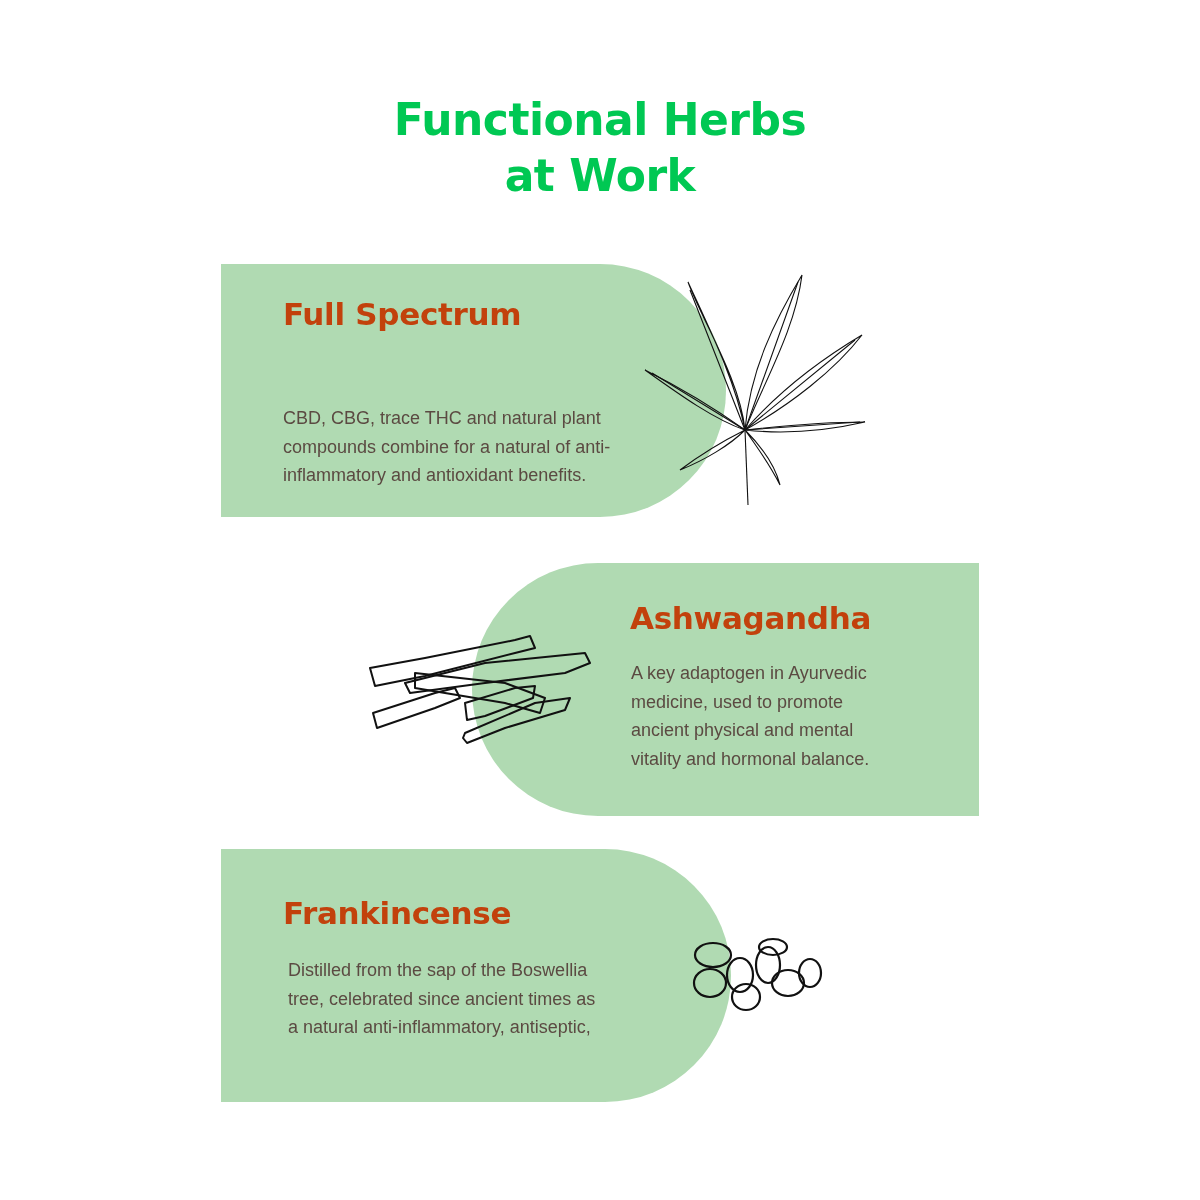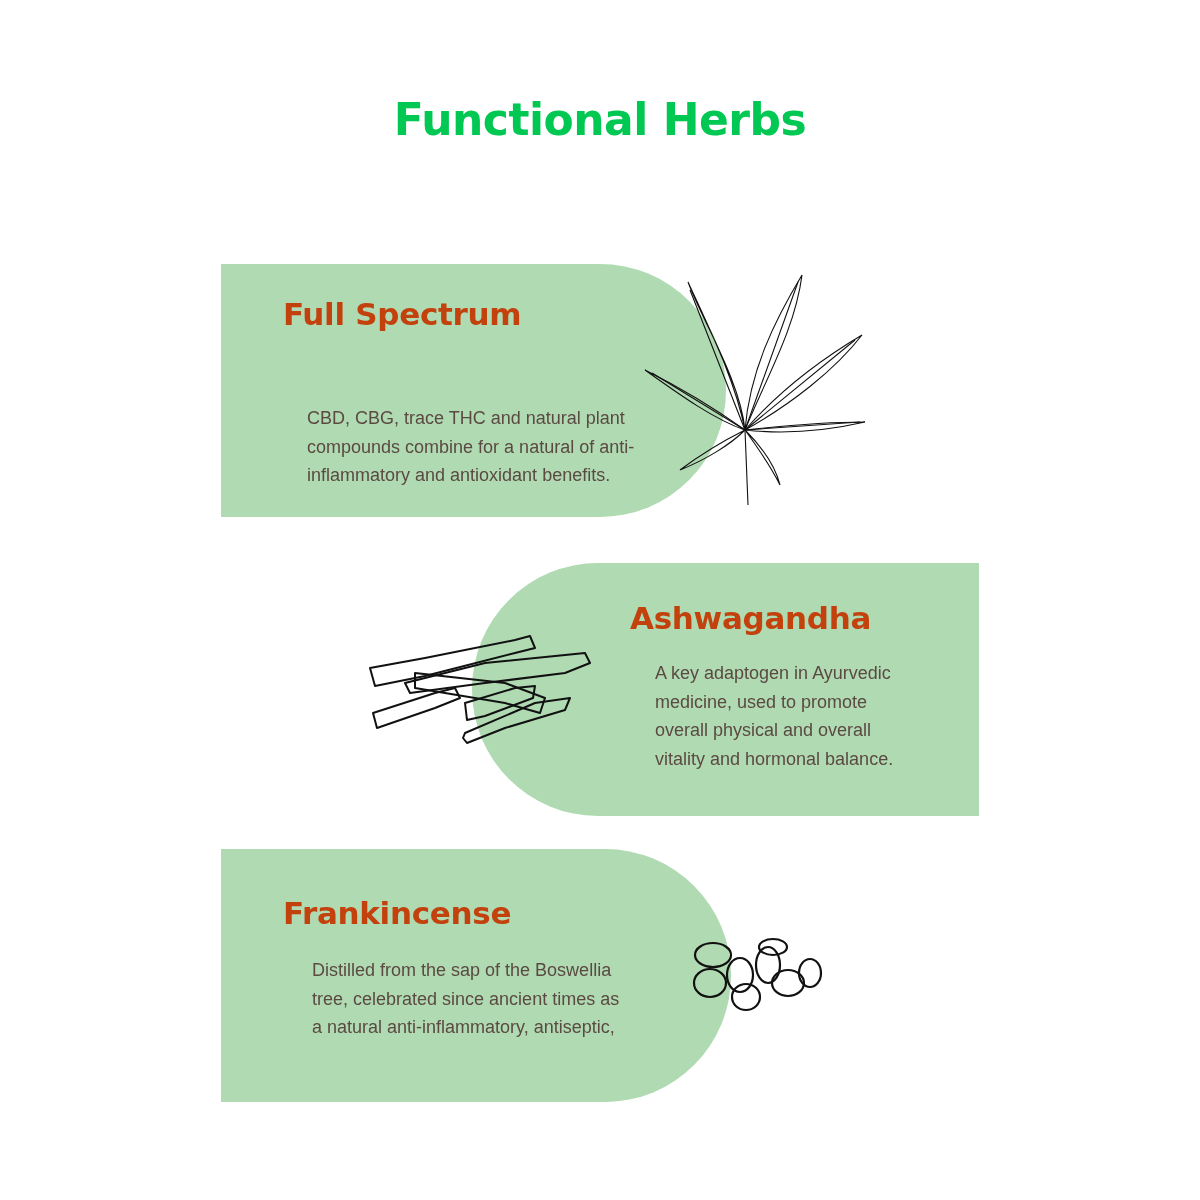--- a/index.html
+++ b/index.html
@@ -3,28 +3,29 @@
 <meta charset="utf-8">
 <style>
   html, body { margin:0; padding:0; background:#ffffff; }
   body { width:1200px; height:1200px; position:relative; overflow:hidden; font-family:"Liberation Sans", sans-serif; }
   .title { position:absolute; left:0; width:1200px; top:92px; text-align:center; color:#00c853; font-family:"DejaVu Sans", sans-serif; font-weight:bold; font-size:44px; line-height:56px; letter-spacing:-0.5px; }
   .card { position:absolute; background:#b0dab2; }
   .c1 { left:221px; top:264px; width:505px; height:253px; border-radius:0 126px 126px 0 / 0 126px 126px 0; border-top-right-radius:126px 126px; }
   .c2 { left:472px; top:563px; width:507px; height:253px; border-radius:126px 0 0 126px; }
   .c3 { left:221px; top:849px; width:510px; height:253px; border-radius:0 126px 126px 0; }
   .h { position:absolute; color:#c2410c; font-family:"DejaVu Sans", sans-serif; font-weight:bold; font-size:31px; line-height:48px; letter-spacing:-0.3px; }
-  .p { position:absolute; color:#5b4a42; font-family:"Liberation Sans", sans-serif; font-size:18px; line-height:28.5px;margin-left:24px; }
+  .p { position:absolute; color:#5b4a42; font-family:"Liberation Sans", sans-serif; font-size:18px; line-height:28.5px; }
   svg.ill { position:absolute; overflow:visible; }
 </style>
 </head>
 <body>
 
 <div class="title">
   <div>Functional Herbs</div>
+  <div>at Work</div>
 </div>
 
 <div class="card c1"></div>
 <div class="h" style="left:283px; top:290px;">
   <div>Full Spectrum</div>
 </div>
 <div class="p" style="left:283px; top:404px;">
   <div>CBD, CBG, trace THC and natural plant</div>
   <div>compounds combine for a natural of anti-</div>
   <div>inflammatory and antioxidant benefits.</div>
@@ -41,21 +42,21 @@
     <path d="M105 160 C120 175 135 195 140 215 C130 195 118 178 105 160 Z"></path>
     <path d="M105 160 L50 20 M105 160 L158 12 M105 160 L215 70 M105 160 L220 152 M105 160 L12 103"></path>
   </g>
 </svg>
 
 <div class="card c2"></div>
 <div class="h" style="left:630px; top:594px;">Ashwagandha</div>
 <div class="p" style="left:631px; top:659px;">
   <div>A key adaptogen in Ayurvedic</div>
   <div>medicine, used to promote</div>
-  <div>overall physical and overall</div>
+  <div>ancient physical and mental</div>
   <div>vitality and hormonal balance.</div>
 </div>
 <svg class="ill" style="left:365px; top:628px;" width="230" height="120" viewBox="0 0 230 120">
   <g fill="none" stroke="#111" stroke-width="2" stroke-linejoin="round">
     <path d="M5 40 L60 30 L150 12 L165 8 L170 20 L150 25 L60 48 L10 58 Z"></path>
     <path d="M40 55 L120 35 L220 25 L225 35 L200 45 L120 55 L45 65 Z"></path>
     <path d="M50 45 L140 55 L180 70 L175 85 L140 75 L50 60 Z"></path>
     <path d="M8 85 L70 65 L90 60 L95 70 L70 80 L12 100 Z"></path>
     <path d="M100 75 L150 60 L170 58 L168 70 L120 88 L102 92 Z"></path>
     <path d="M100 105 L170 75 L205 70 L200 82 L140 100 L102 115 L98 110 Z"></path>

